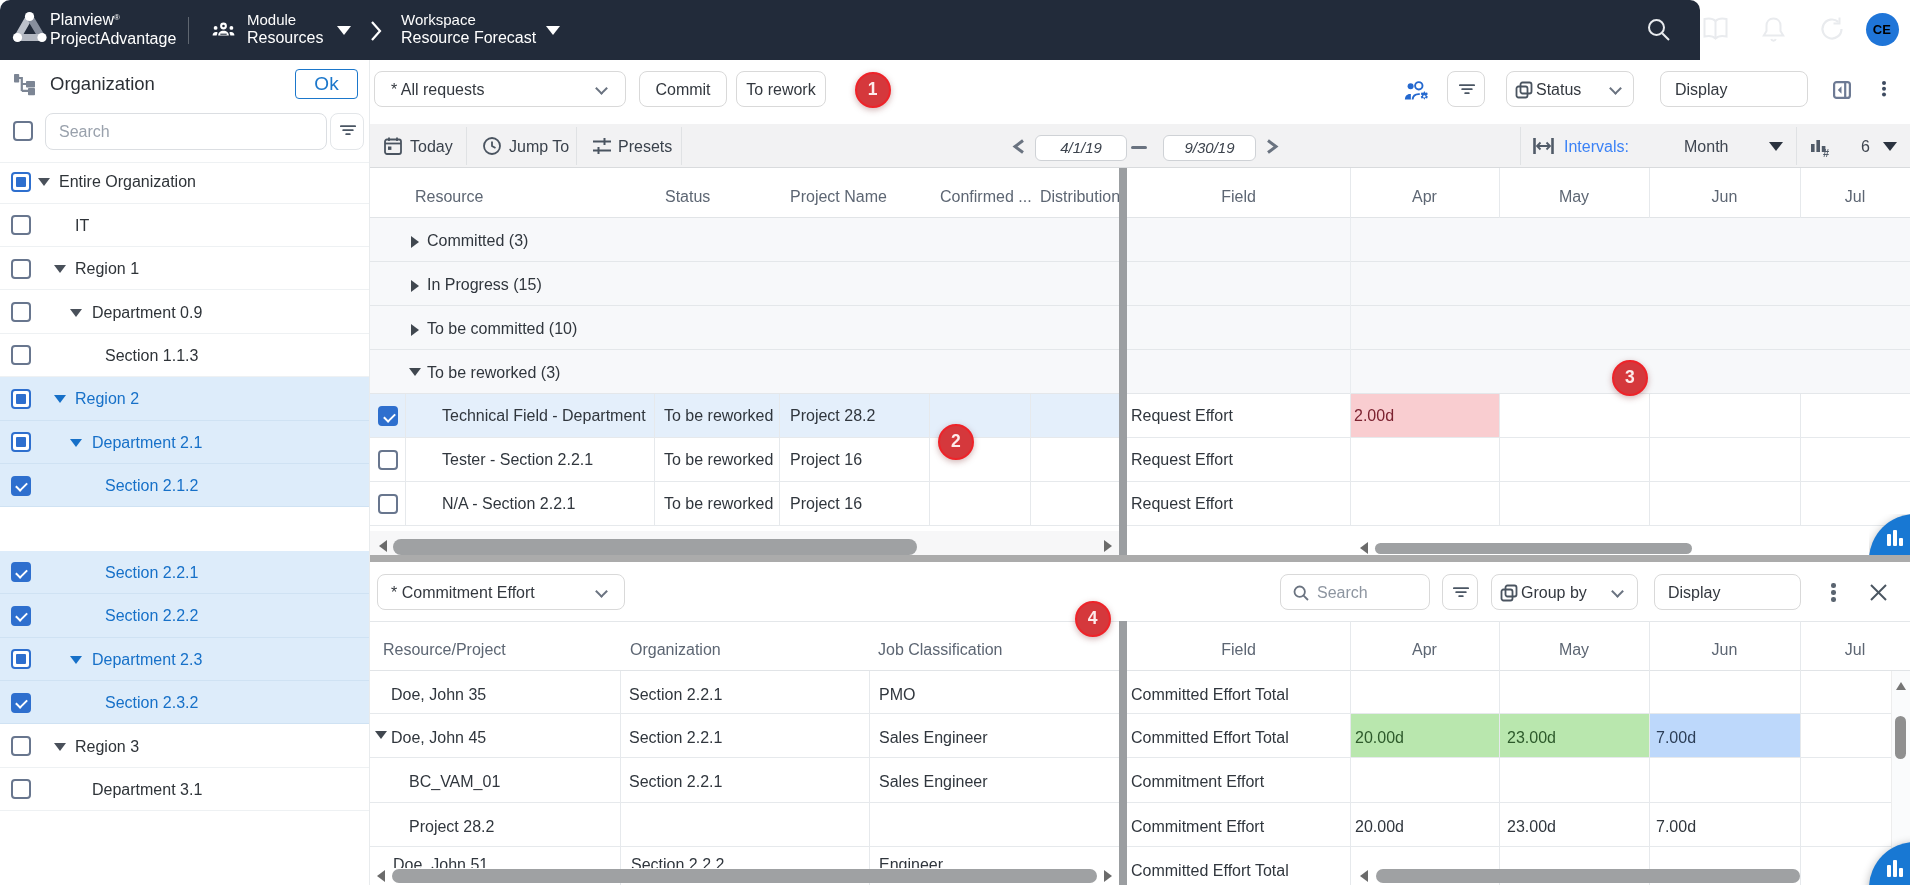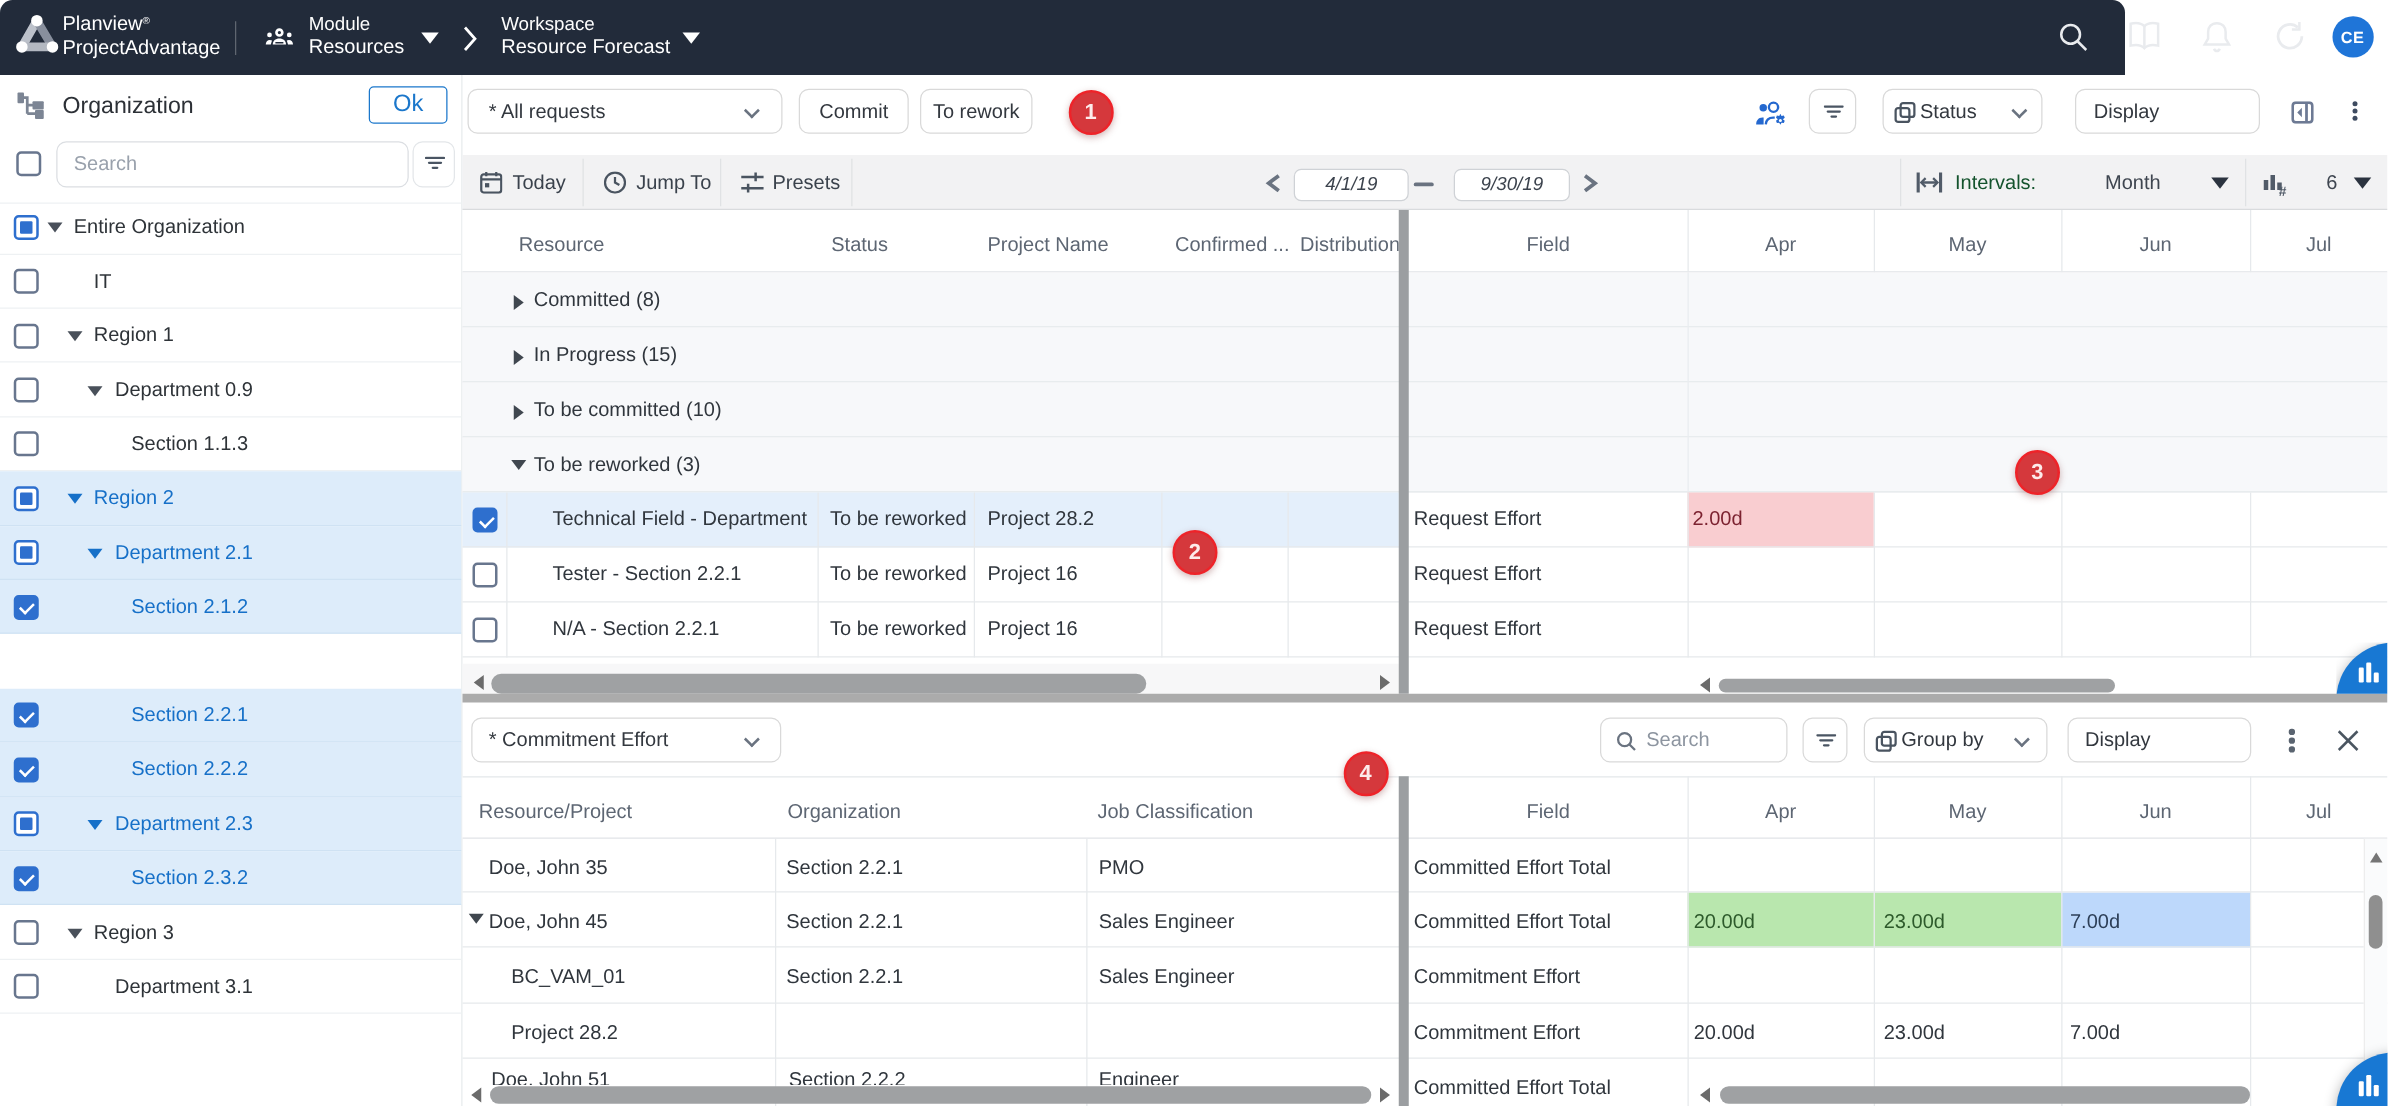--- a/index.html
+++ b/index.html
@@ -8,21 +8,21 @@
 #app{position:relative;width:1910px;height:885px;overflow:hidden}
 .abs{position:absolute}
 
 .topbar{position:absolute;left:0;top:0;width:1700px;height:60px;background:#222b3a;
   border-radius:10px 10px 0 0;color:#fff}
 .topbar .t1{font-size:15px;color:#fdfdfd}
 .topbar .t2{font-size:16px}
 .navdiv{position:absolute;left:188px;top:17px;width:1px;height:27px;background:rgba(255,255,255,.28)}
 .wtri{width:0;height:0;border-left:7px solid transparent;border-right:7px solid transparent;border-top:9px solid #fff}
 .avatar{position:absolute;left:1865.5px;top:13px;width:33px;height:33px;border-radius:50%;
-  background:#1f75d8;color:#ffffff;font-size:13px;font-weight:bold;text-align:center;line-height:33px;letter-spacing:.3px}
+  background:#1f75d8;color:#000000;font-size:13px;font-weight:bold;text-align:center;line-height:33px;letter-spacing:.3px}
 
 .sidebar{position:absolute;left:0;top:0;width:370px;height:885px}
 .okbtn{position:absolute;left:295px;top:69px;width:63px;height:30px;border:1.5px solid #1b77cb;border-radius:4px;
   color:#1b77cb;font-size:19px;text-align:center;line-height:27px}
 .searchbox{position:absolute;left:45px;top:113px;width:282px;height:37px;border:1px solid #dbdee2;border-radius:8px;
   color:#99a1ac;font-size:16px;line-height:35px;padding-left:13px}
 .filterbtn{position:absolute;left:330px;top:113px;width:34px;height:37px;border:1px solid #e3e6e9;border-radius:8px}
 
 .cb{position:absolute;width:20px;height:20px;border:2px solid #68768e;border-radius:4px;background:#fff}
 .cb.partial{border-color:#2e6fce}
@@ -284,21 +284,21 @@
         <path d="M2 1.5 L10 7.5 L2 13.5"></path>
       </svg>
     <div class="dbsep" style="left:1520px"></div>
     <svg class="abs" style="left:1533px;top:137px" width="21" height="18" viewBox="0 0 21 18" stroke="#515b68" fill="none">
       <path d="M1.5 1 L1.5 17" stroke-width="2.6"></path>
         <path d="M19.5 1 L19.5 17" stroke-width="2.6"></path>
       <path d="M4.5 9 L16.5 9" stroke-width="2"></path>
       <path d="M7.5 5.5 L4 9 L7.5 12.5" stroke-width="1.8"></path>
         <path d="M13.5 5.5 L17 9 L13.5 12.5" stroke-width="1.8"></path>
     </svg>
-    <div class="dbtxt" style="left:1564px;color:#14532d">Intervals:</div>
+    <div class="dbtxt" style="left:1564px;color:#3b82f6">Intervals:</div>
     <div class="dbtxt" style="left:1684px;color:#3f4650">Month</div>
     <div class="ftri" style="left:1769px;top:142px"></div>
     <div class="dbsep" style="left:1796px"></div>
     <svg class="abs" style="left:1810px;top:136px" width="22" height="22" viewBox="0 0 22 22" fill="#515b68">
       <rect x="1" y="8" width="3.6" height="8"></rect>
         <rect x="6.4" y="4" width="3.6" height="12"></rect>
         <rect x="11.8" y="10" width="3.6" height="6"></rect>
       <text x="13" y="21" font-size="11" font-weight="bold" fill="#515b68">#</text>
     </svg>
     <div class="dbtxt" style="left:1861px;color:#3f4650">6</div>
@@ -321,21 +321,21 @@
     <div class="colline" style="left:1499px;top:168px;height:50px"></div>
     <div class="colline" style="left:1649px;top:168px;height:50px"></div>
     <div class="colline" style="left:1800px;top:168px;height:50px"></div>
 
     <div class="grouprow" style="left:370px;top:218px;width:1540px;height:44px"></div>
     <div class="grouprow" style="left:370px;top:262px;width:1540px;height:44px"></div>
     <div class="grouprow" style="left:370px;top:306px;width:1540px;height:44px"></div>
     <div class="grouprow" style="left:370px;top:350px;width:1540px;height:44px"></div>
     <div class="colline" style="left:1350px;top:218px;height:176px;background:#e9ecef"></div>
     <div class="gtri-r" style="left:411px;top:235.5px"></div>
-      <div class="cell" style="left:427px;top:231.5px">Committed (8)</div>
+      <div class="cell" style="left:427px;top:231.5px">Committed (3)</div>
     <div class="gtri-r" style="left:411px;top:279.5px"></div>
       <div class="cell" style="left:427px;top:275.5px">In Progress (15)</div>
     <div class="gtri-r" style="left:411px;top:323.5px"></div>
       <div class="cell" style="left:427px;top:319.5px">To be committed (10)</div>
     <div class="gtri-d" style="left:409px;top:368px"></div>
       <div class="cell" style="left:427px;top:363.5px">To be reworked (3)</div>
 
     <div class="abs" style="left:370px;top:394px;width:749px;height:44px;background:#e4effb"></div>
     <div class="abs" style="left:1350px;top:394px;width:149px;height:44px;background:#f9cdd0"></div>
     <div class="rowline" style="left:370px;top:437px;width:1540px"></div>

